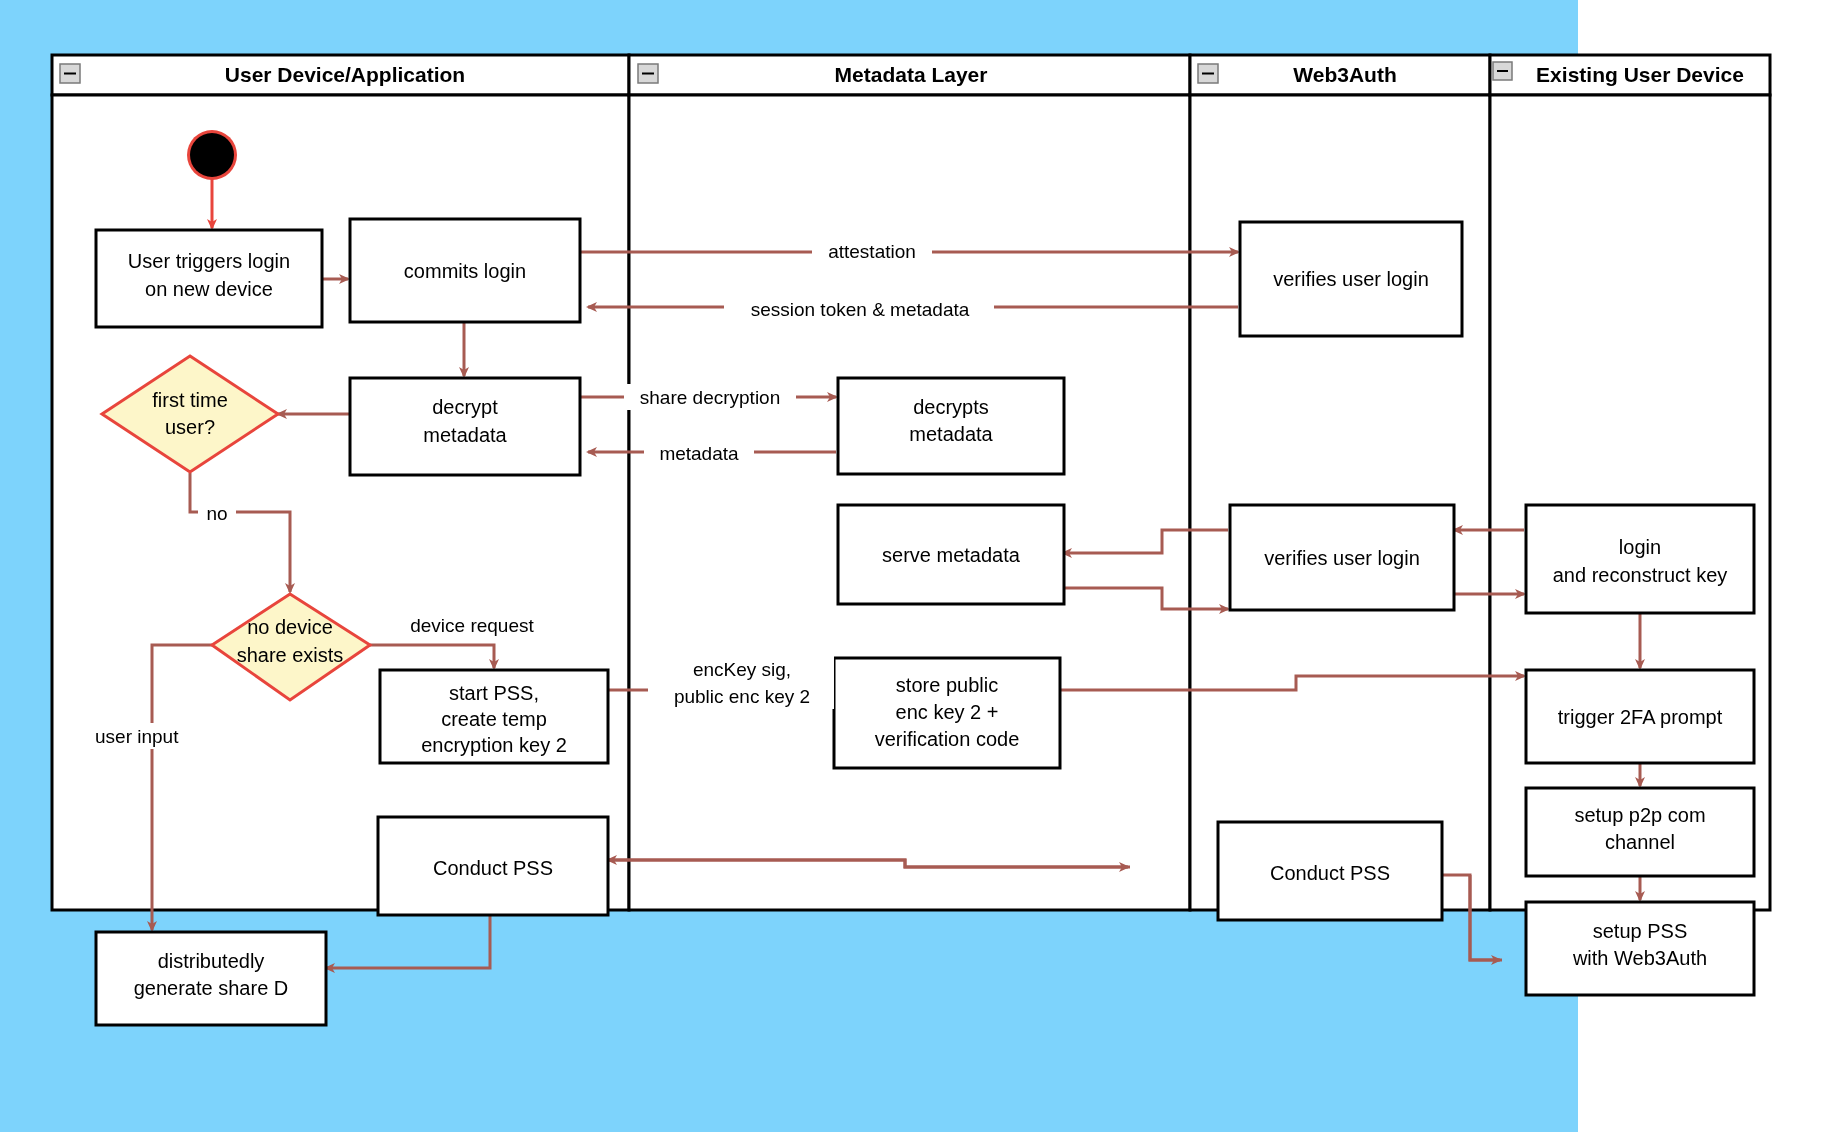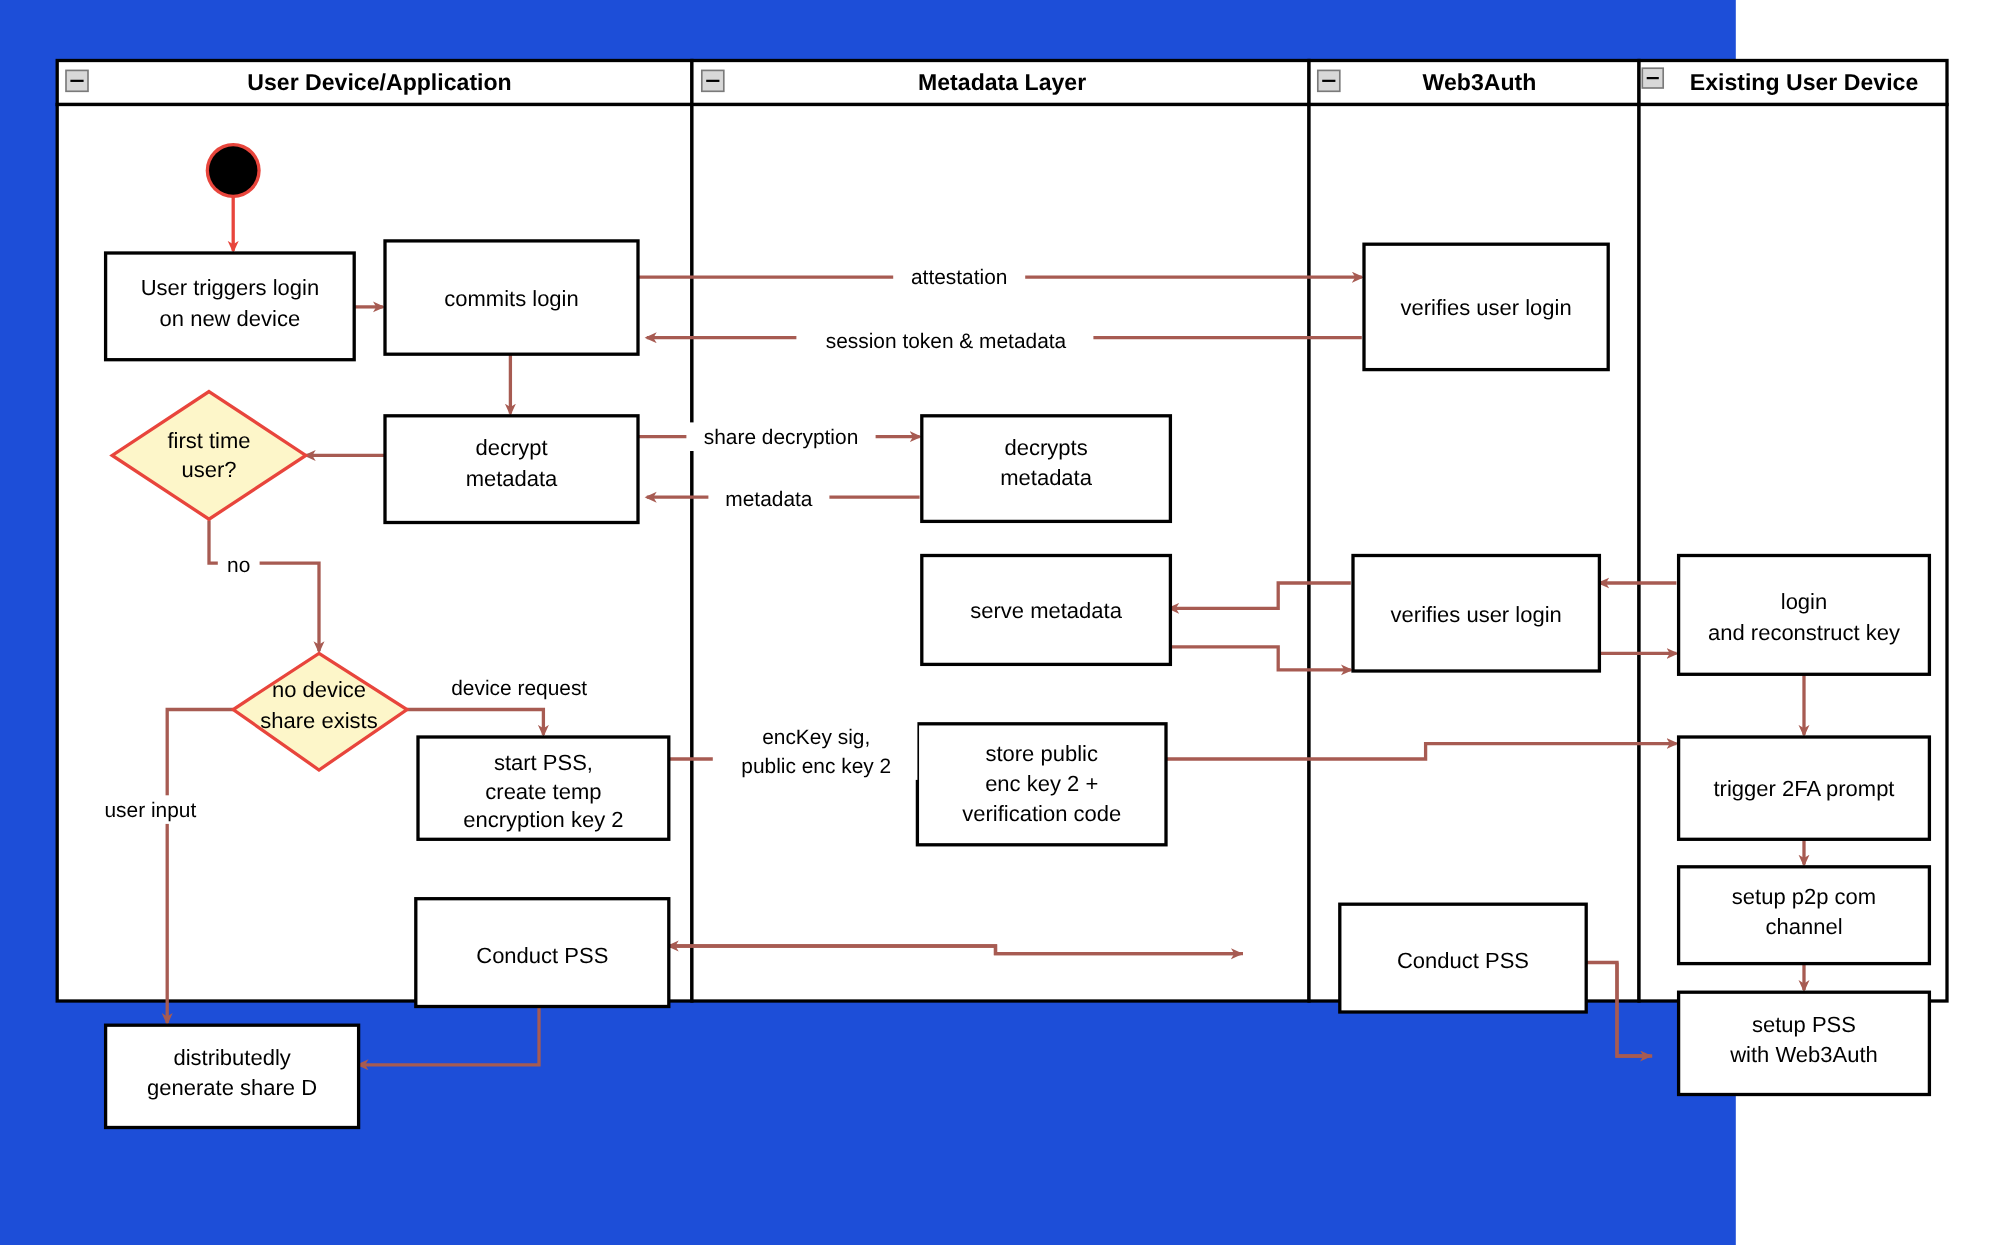--- a/index.html
+++ b/index.html
@@ -10,21 +10,21 @@
   body {
     width: 1822px;
     height: 1132px;
     font-family: "Liberation Sans", sans-serif;
     overflow: hidden;
   }
   #diagram-root {
     position: relative;
     width: 1578px;
     height: 1132px;
-    background: #1d4ed8;
+    background: #7dd3fc;
     text-decoration: underline;
   }
   svg#diagram-svg {
     position: absolute;
     top: 0;
     left: 0;
     width: 1822px;
     height: 1132px;
   }
   .lane-rect {

